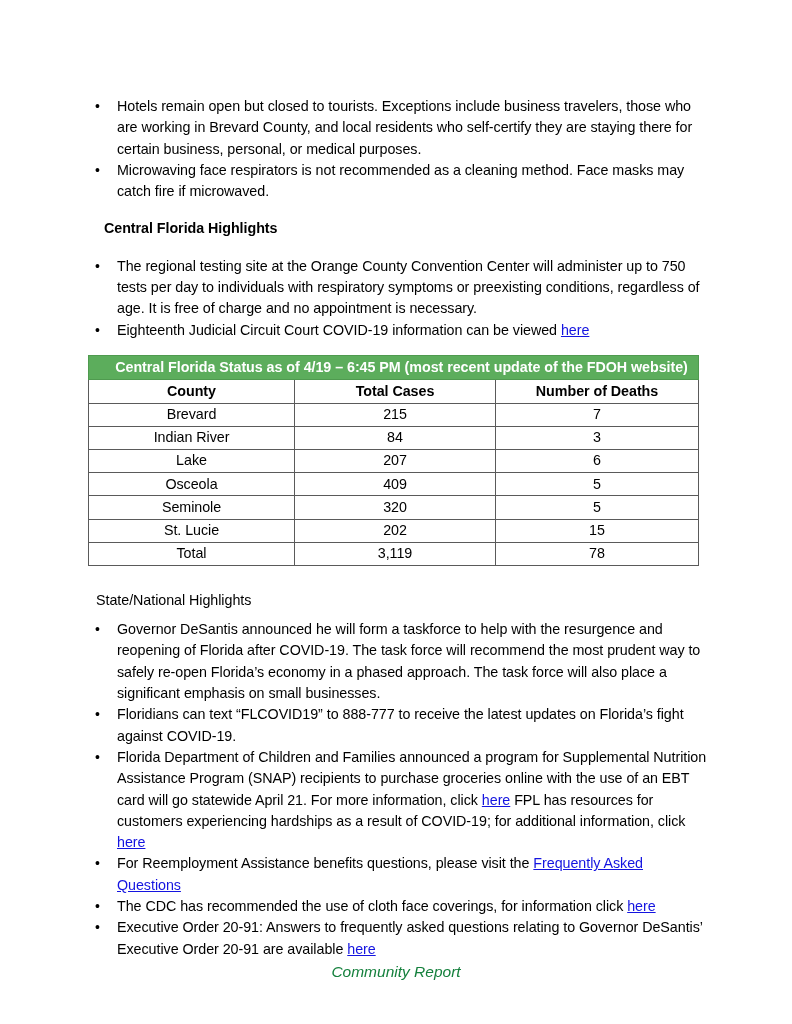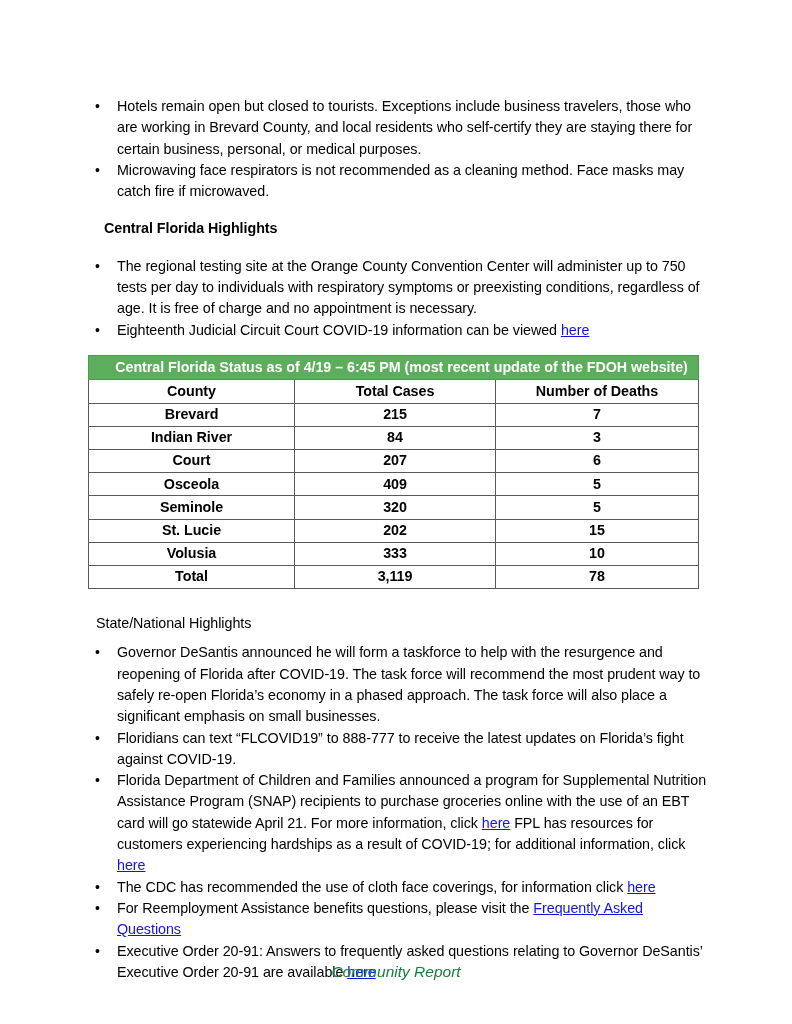--- a/index.html
+++ b/index.html
@@ -76,21 +76,21 @@
     margin-bottom: 0;
     table-layout: fixed;
     font-size: 14.3px;
   }
   .status-table td, .status-table th {
     border: 1px solid #5a5a5a;
     padding: 0;
     text-align: center;
     vertical-align: middle;
     height: 22.2px;
-    font-weight: bold;
+    font-weight: normal;
   }
   .status-table tr.title-row td {
     background: #5CAD5C;
     color: #ffffff;
     font-weight: bold;
     border: 1px solid #4f9a4f;
     height: 23px;
     font-size: 14.3px;
     padding-left: 16px;
   }
@@ -170,45 +170,40 @@
             <td>Brevard</td>
             <td>215</td>
             <td>7</td>
           </tr>
           <tr>
             <td>Indian River</td>
             <td>84</td>
             <td>3</td>
           </tr>
           <tr>
-            <td>Court</td>
+            <td>Lake</td>
             <td>207</td>
             <td>6</td>
           </tr>
           <tr>
             <td>Osceola</td>
             <td>409</td>
             <td>5</td>
           </tr>
           <tr>
             <td>Seminole</td>
             <td>320</td>
             <td>5</td>
           </tr>
           <tr>
             <td>St. Lucie</td>
             <td>202</td>
             <td>15</td>
           </tr>
           <tr>
-            <td>Volusia</td>
-            <td>333</td>
-            <td>10</td>
-          </tr>
-          <tr>
             <td>Total</td>
             <td>3,119</td>
             <td>78</td>
           </tr>
         </tbody>
       </table>
     </div>
 
     <div class="gap-after-table"></div>
 
@@ -218,24 +213,24 @@
       <li>
         <span>Governor DeSantis announced he will form a taskforce to help with the resurgence and reopening of Florida after COVID-19. The task force will recommend the most prudent way to safely re-open Florida’s economy in a phased approach. The task force will also place a significant emphasis on small businesses.</span>
       </li>
       <li>
         <span>Floridians can text “FLCOVID19” to 888-777 to receive the latest updates on Florida’s fight against COVID-19.</span>
       </li>
       <li>
         <span>Florida Department of Children and Families announced a program for Supplemental Nutrition Assistance Program (SNAP) recipients to purchase groceries online with the use of an EBT card will go statewide April 21. For more information, click </span><a href="#" class="doclink">here</a><span> FPL has resources for customers experiencing hardships as a result of COVID-19; for additional information, click </span><a href="#" class="doclink">here</a>
       </li>
       <li>
+        <span>For Reemployment Assistance benefits questions, please visit the </span><a href="#" class="doclink">Frequently Asked Questions</a>
+      </li>
+      <li>
         <span>The CDC has recommended the use of cloth face coverings, for information click </span><a href="#" class="doclink">here</a>
-      </li>
-      <li>
-        <span>For Reemployment Assistance benefits questions, please visit the </span><a href="#" class="doclink">Frequently Asked Questions</a>
       </li>
       <li>
         <span>Executive Order 20-91: Answers to frequently asked questions relating to Governor DeSantis’ Executive Order 20-91 are available </span><a href="#" class="doclink">here</a>
       </li>
     </ul>
 
   </div>
 
   <div class="footer">
     <span>Community Report</span>

